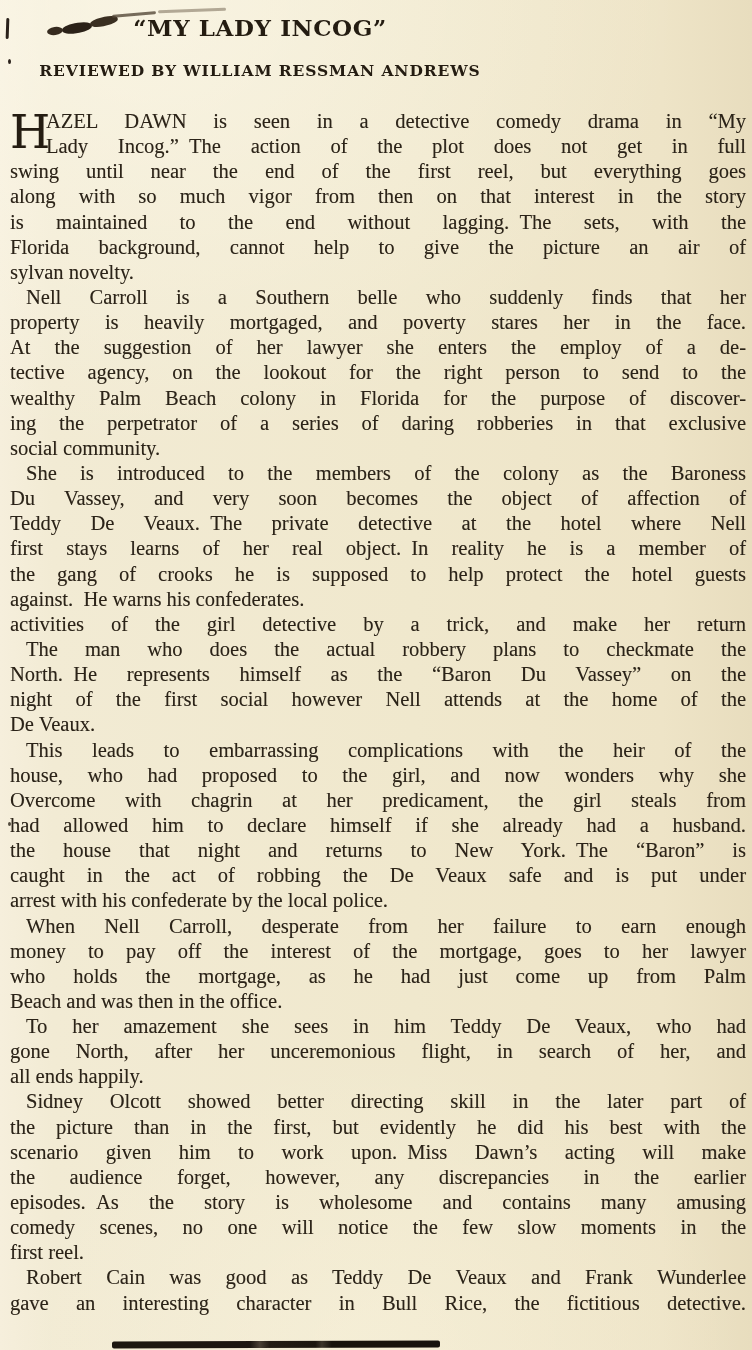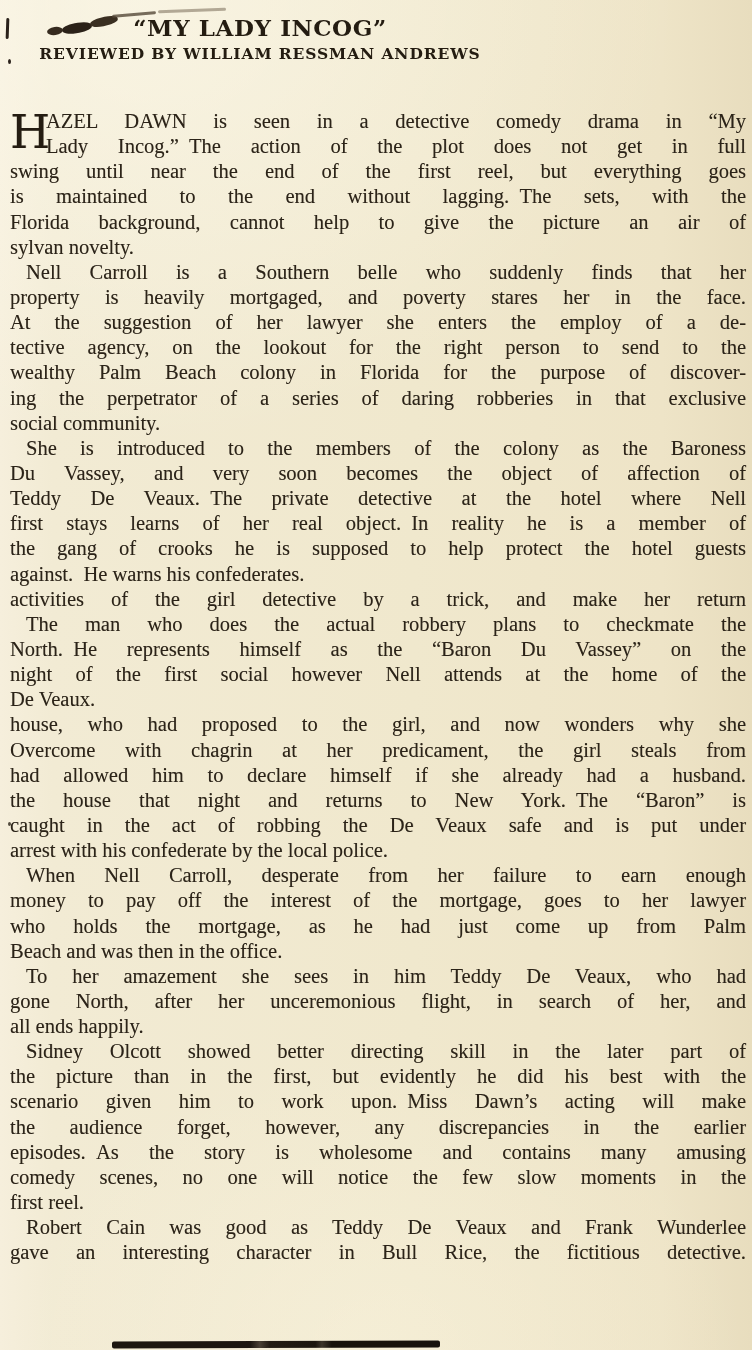--- a/index.html
+++ b/index.html
@@ -30,21 +30,21 @@
     line-height: 24px;
   }
   .subtitle {
     margin-top: 13px;
     font-size: 15px;
     font-weight: 700;
     line-height: 16px;
     letter-spacing: 0.2px;
   }
   .byline {
-    margin-top: 6px;
+    margin-top: 23px;
     font-size: 15.5px;
     font-weight: 700;
     line-height: 16px;
     letter-spacing: 0.9px;
   }
   .article {
     position: absolute;
     left: 10px; top: 109px;
     width: 736px;
   }
@@ -111,20 +111,21 @@
     <div class="title">“MY LADY INCOG”</div>
     <div class="byline">REVIEWED BY WILLIAM RESSMAN ANDREWS</div>
   </div>
 
   <div class="article">
       <div class="para">
         <span class="dropcap">H</span>
         <div class="tline">AZEL DAWN is seen in a detective comedy drama in “My</div>
         <div class="tline">Lady Incog.” The action of the plot does not get in full</div>
         <div class="tline">swing until near the end of the first reel, but everything goes</div>
+        <div class="tline">along with so much vigor from then on that interest in the story</div>
         <div class="tline">is maintained to the end without lagging. The sets, with the</div>
         <div class="tline">Florida background, cannot help to give the picture an air of</div>
         <div class="tline last">sylvan novelty.</div>
       </div>
       <div class="para">
         <div class="tline first">Nell Carroll is a Southern belle who suddenly finds that her</div>
         <div class="tline">property is heavily mortgaged, and poverty stares her in the face.</div>
         <div class="tline">At the suggestion of her lawyer she enters the employ of a de-</div>
         <div class="tline">tective agency, on the lookout for the right person to send to the</div>
         <div class="tline">wealthy Palm Beach colony in Florida for the purpose of discover-</div>
@@ -140,20 +141,21 @@
         <div class="tline last">against. He warns his confederates.</div>
       </div>
       <div class="para">
         <div class="tline">activities of the girl detective by a trick, and make her return</div>
         <div class="tline first">The man who does the actual robbery plans to checkmate the</div>
         <div class="tline">North. He represents himself as the “Baron Du Vassey” on the</div>
         <div class="tline">night of the first social however Nell attends at the home of the</div>
         <div class="tline last">De Veaux.</div>
       </div>
       <div class="para">
+        <div class="tline first">This leads to embarrassing complications with the heir of the</div>
         <div class="tline">house, who had proposed to the girl, and now wonders why she</div>
         <div class="tline">Overcome with chagrin at her predicament, the girl steals from</div>
         <div class="tline">had allowed him to declare himself if she already had a husband.</div>
         <div class="tline">the house that night and returns to New York. The “Baron” is</div>
         <div class="tline">caught in the act of robbing the De Veaux safe and is put under</div>
         <div class="tline last">arrest with his confederate by the local police.</div>
       </div>
       <div class="para">
         <div class="tline first">When Nell Carroll, desperate from her failure to earn enough</div>
         <div class="tline">money to pay off the interest of the mortgage, goes to her lawyer</div>

